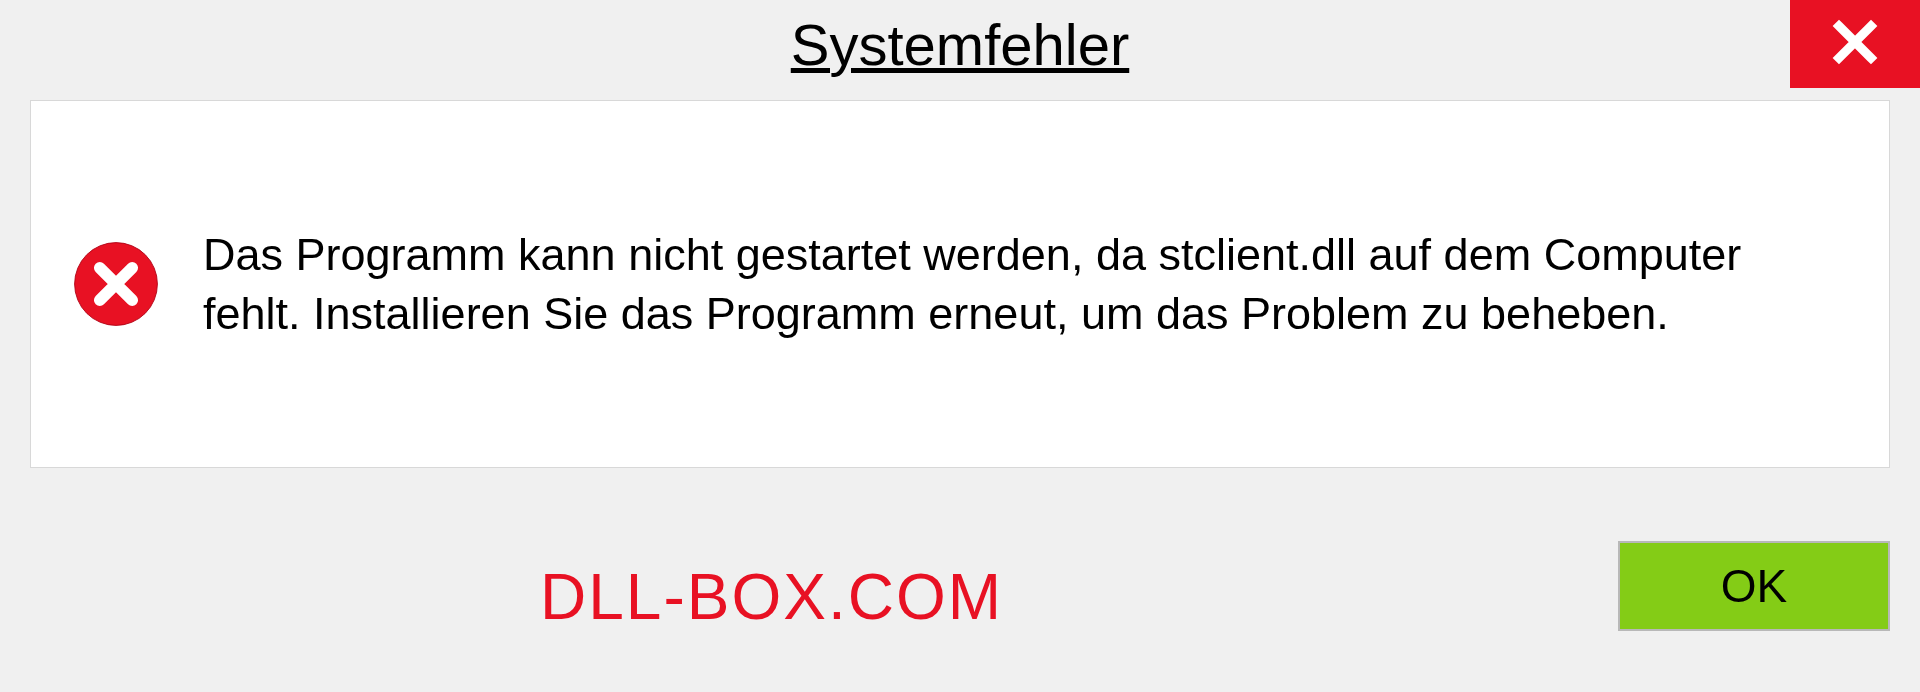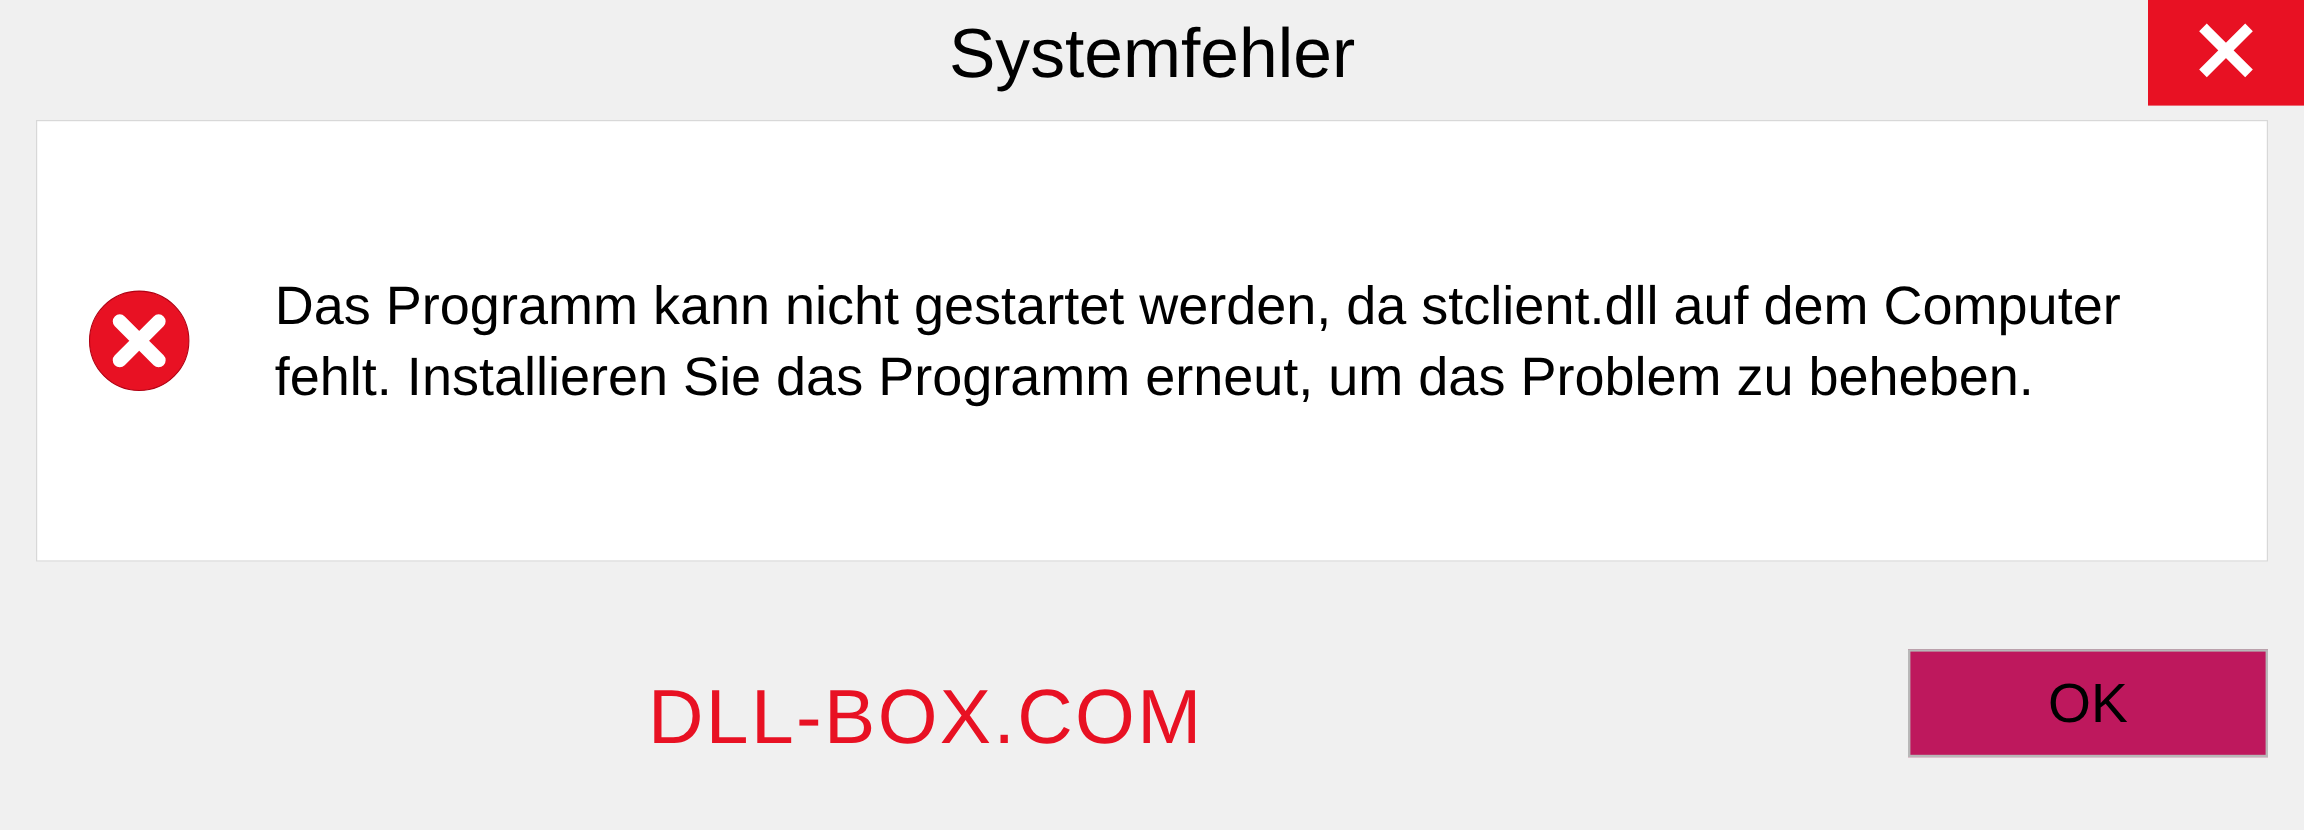--- a/index.html
+++ b/index.html
@@ -25,20 +25,21 @@
       height: 88px;
       position: relative;
       display: flex;
       align-items: center;
       justify-content: center;
     }
     .title {
       font-size: 58px;
       color: #000;
       font-weight: 400;
+      text-decoration: underline;
     }
     .close-btn {
       position: absolute;
       top: 0;
       right: 0;
       width: 130px;
       height: 88px;
       background: #e81123;
       display: flex;
       align-items: center;
@@ -50,21 +51,20 @@
       height: 48px;
     }
     .message-area {
       margin: 12px 30px 0 30px;
       background: #ffffff;
       border: 1px solid #d8d8d8;
       height: 368px;
       display: flex;
       align-items: center;
       padding: 0 40px;
-      gap: 26px;
     }
     .error-icon {
       width: 90px;
       height: 90px;
       flex-shrink: 0;
       margin-right: 42px;
     }
     .error-icon svg {
       width: 100%;
       height: 100%;
@@ -91,23 +91,23 @@
       position: absolute;
       left: 540px;
       bottom: 58px;
       font-size: 64px;
       font-weight: 400;
       letter-spacing: 2px;
       color: #e81123;
       font-family: "Arial Black", Arial, sans-serif;
     }
     .ok-btn {
-      width: 300px;
+      width: 272px;
       height: 90px;
-      background: #be185d;
+      background: #84cc16;
       border: 2px solid #b8b8b8;
       font-size: 46px;
       color: #000;
       display: flex;
       align-items: center;
       justify-content: center;
       cursor: pointer;
       font-family: inherit;
     }
   </style>

